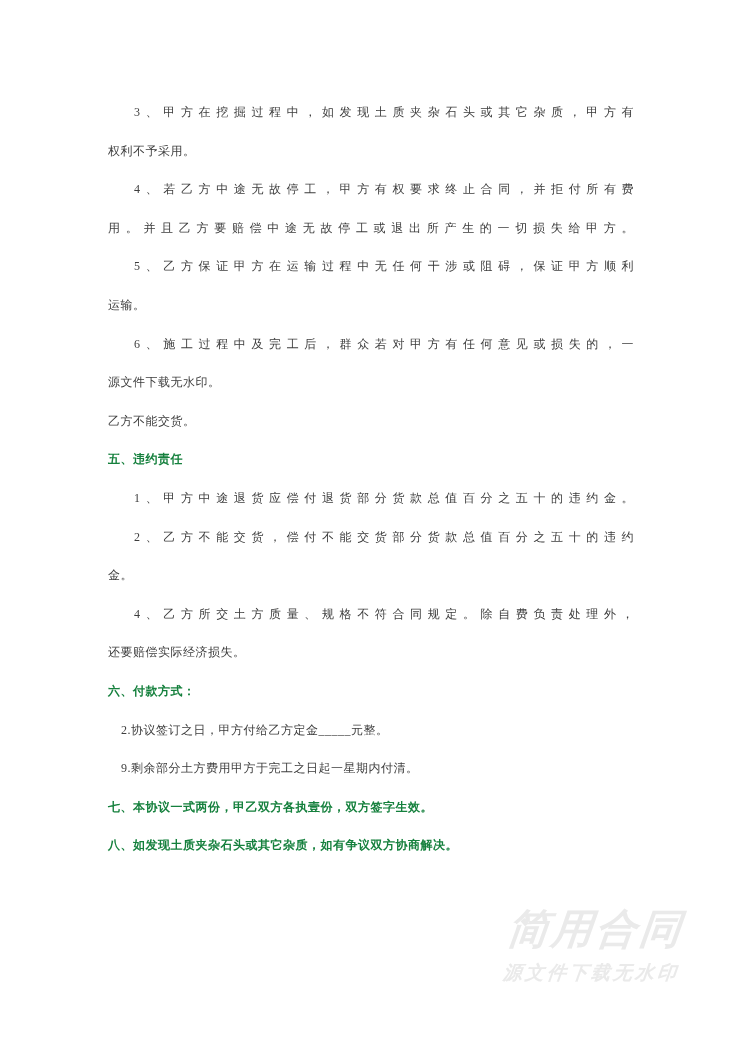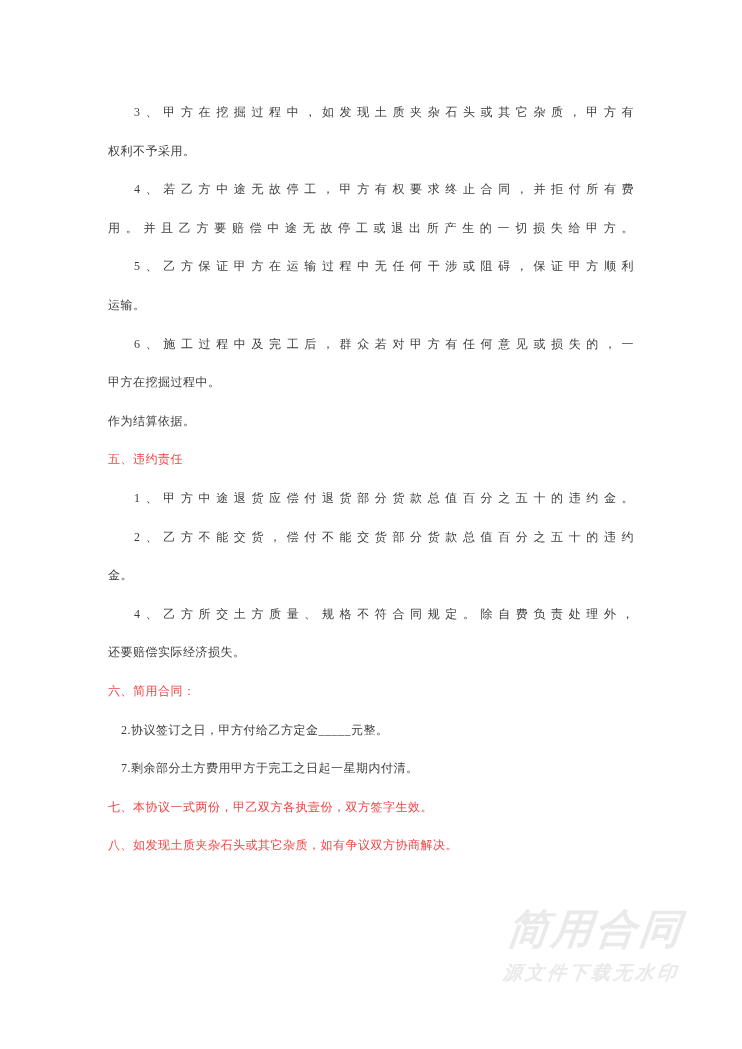--- a/index.html
+++ b/index.html
@@ -20,21 +20,21 @@
   .l {
     font-size: 12px;
     line-height: 38.6px;
     color: #3d3d3d;
     letter-spacing: 0.5px;
     text-align: justify;
     text-justify: inter-character;
     white-space: normal;
   }
   .l.j { text-align-last: justify; }          
-  .l.b { font-weight: normal; color: #ef4444; } 
+  .l.b { font-weight: bold; color: #15803d; } 
   .l.i1 { text-indent: 26px; }                
   .l.i2 { text-indent: 13px; }                
   .watermark {
     position: absolute;
     left: 506px;
     top: 906px;
     width: 210px;
     color: #eaeaea;
     font-family: "DejaVu Sans", "Liberation Sans", sans-serif;
     font-weight: bold;
@@ -60,31 +60,31 @@
 
 <div class="page">
   <div class="content">
     <div class="l i1 j">3、甲方在挖掘过程中，如发现土质夹杂石头或其它杂质，甲方有</div>
     <div class="l">权利不予采用。</div>
     <div class="l i1 j">4、若乙方中途无故停工，甲方有权要求终止合同，并拒付所有费</div>
     <div class="l j">用。并且乙方要赔偿中途无故停工或退出所产生的一切损失给甲方。</div>
     <div class="l i1 j">5、乙方保证甲方在运输过程中无任何干涉或阻碍，保证甲方顺利</div>
     <div class="l">运输。</div>
     <div class="l i1 j">6、施工过程中及完工后，群众若对甲方有任何意见或损失的，一</div>
-    <div class="l">甲方在挖掘过程中。</div>
-    <div class="l">作为结算依据。</div>
+    <div class="l">源文件下载无水印。</div>
+    <div class="l">乙方不能交货。</div>
     <div class="l b">五、违约责任</div>
     <div class="l i1 j">1、甲方中途退货应偿付退货部分货款总值百分之五十的违约金。</div>
     <div class="l i1 j">2、乙方不能交货，偿付不能交货部分货款总值百分之五十的违约</div>
     <div class="l">金。</div>
     <div class="l i1 j">4、乙方所交土方质量、规格不符合同规定。除自费负责处理外，</div>
     <div class="l">还要赔偿实际经济损失。</div>
-    <div class="l b">六、简用合同：</div>
+    <div class="l b">六、付款方式：</div>
     <div class="l i2">2.协议签订之日，甲方付给乙方定金_____元整。</div>
-    <div class="l i2">7.剩余部分土方费用甲方于完工之日起一星期内付清。</div>
+    <div class="l i2">9.剩余部分土方费用甲方于完工之日起一星期内付清。</div>
     <div class="l b">七、本协议一式两份，甲乙双方各执壹份，双方签字生效。</div>
     <div class="l b">八、如发现土质夹杂石头或其它杂质，如有争议双方协商解决。</div>
   </div>
 
   <div class="watermark">
     <div class="wm-title">简用合同</div>
     <div class="wm-sub">源文件下载无水印</div>
   </div>
 </div>
 

